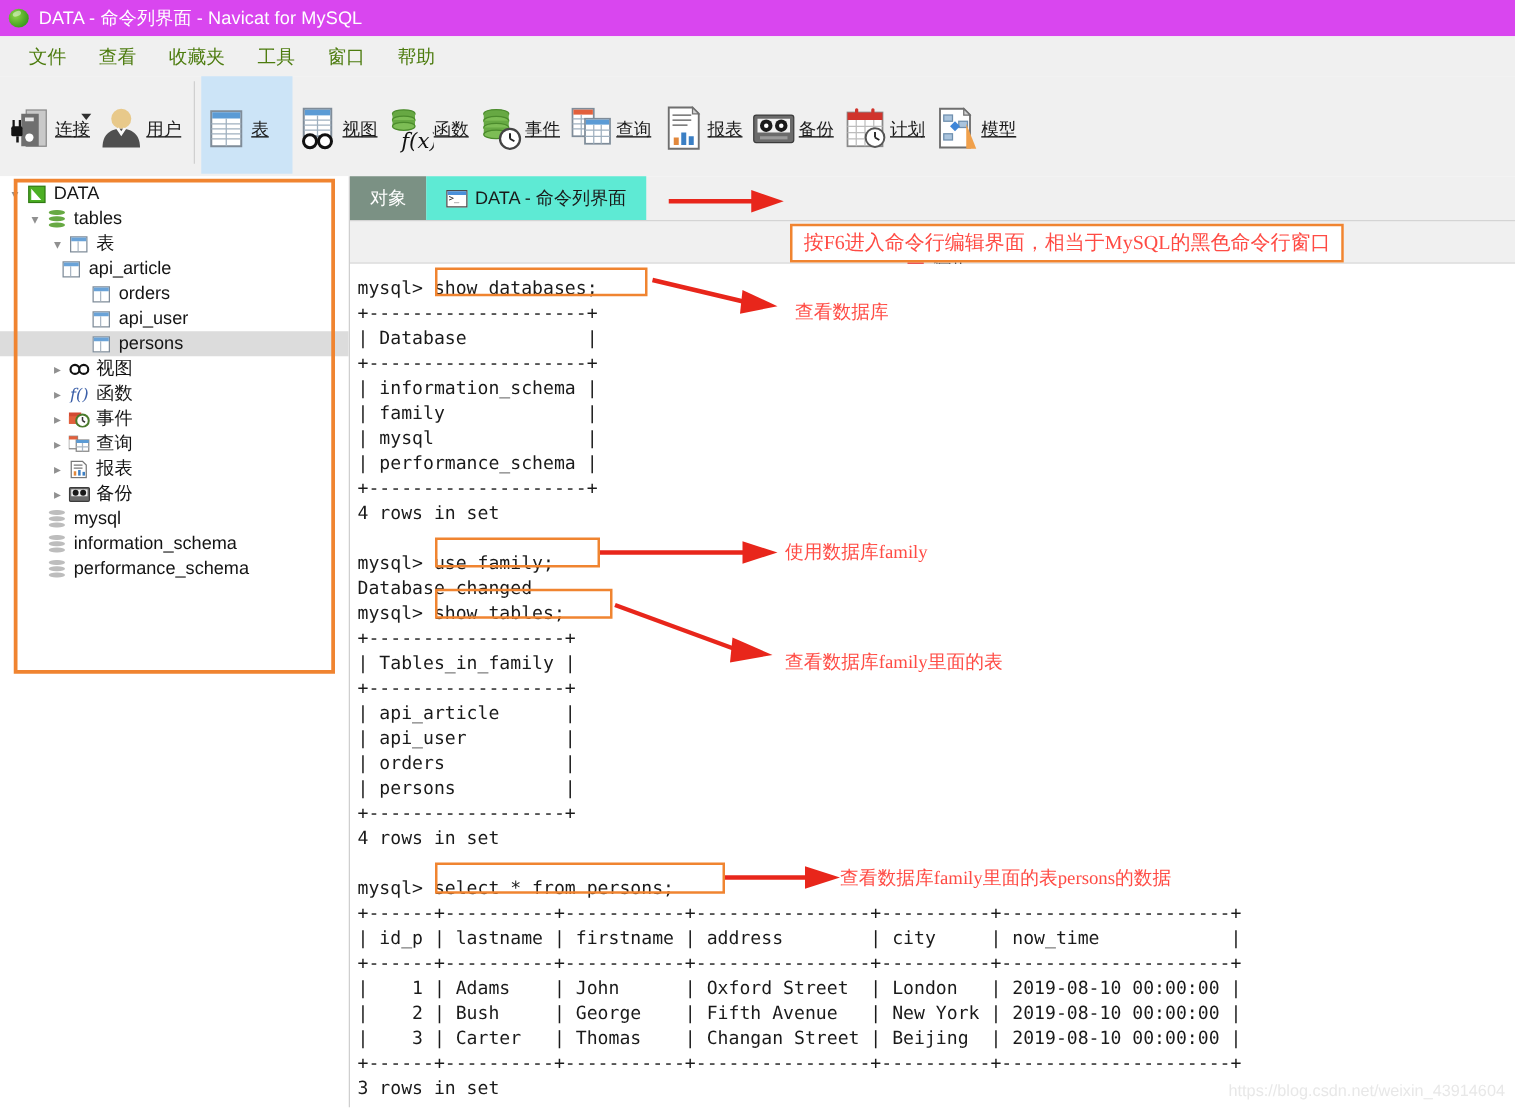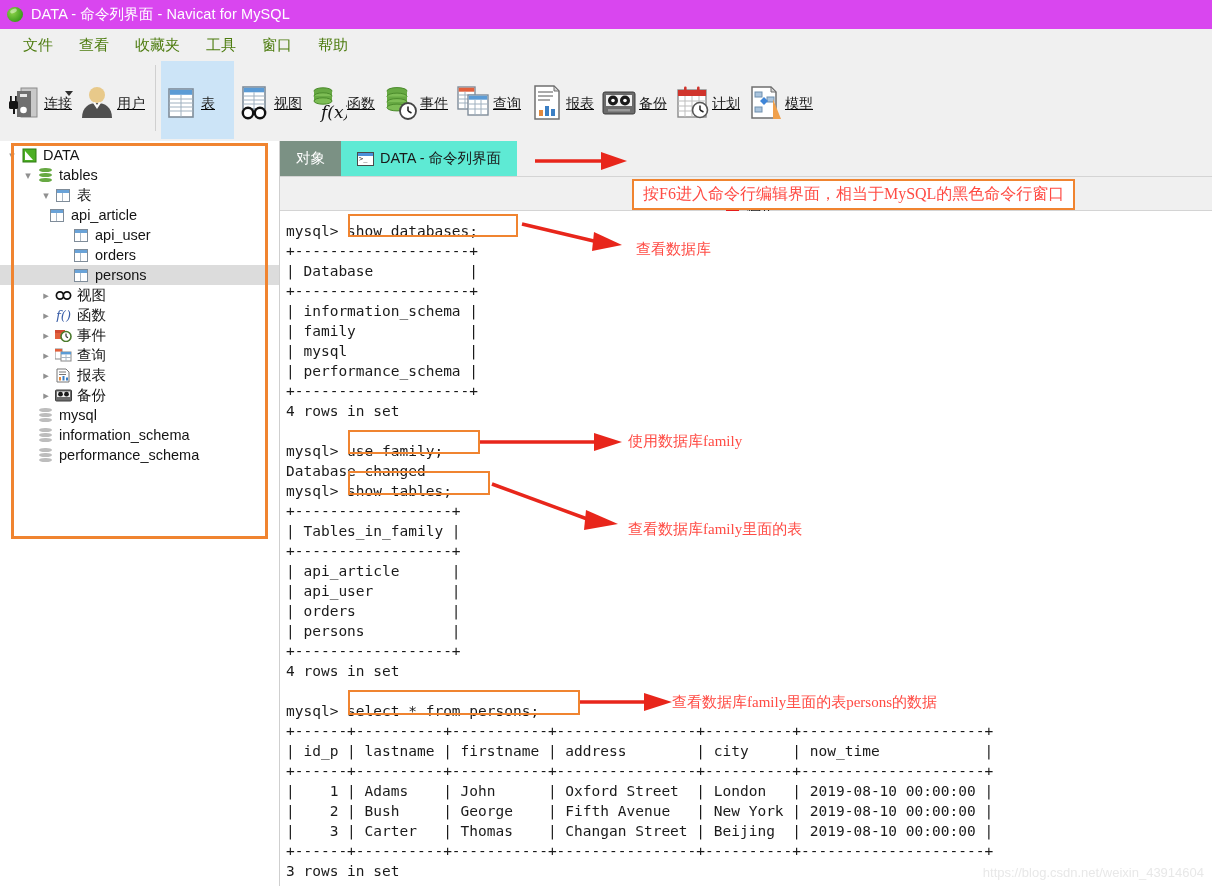--- a/index.html
+++ b/index.html
@@ -384,27 +384,27 @@
       <div class="tnode" style="padding-left:48px">
         <span class="tico">
             <span class="tbl-ico"></span>
           </span>
         <span class="tlabel">api_article</span>
       </div>
       <div class="tnode" style="padding-left:72px">
         <span class="tico">
             <span class="tbl-ico"></span>
           </span>
-        <span class="tlabel">api_user</span>
+        <span class="tlabel">orders</span>
       </div>
       <div class="tnode" style="padding-left:72px">
         <span class="tico">
             <span class="tbl-ico"></span>
           </span>
-        <span class="tlabel">orders</span>
+        <span class="tlabel">api_user</span>
       </div>
       <div class="tnode hl" style="padding-left:72px">
         <span class="tico">
             <span class="tbl-ico"></span>
           </span>
         <span class="tlabel">persons</span>
       </div>
 
       <div class="tnode" style="padding-left:38px">
         <span class="chev">▸</span>

